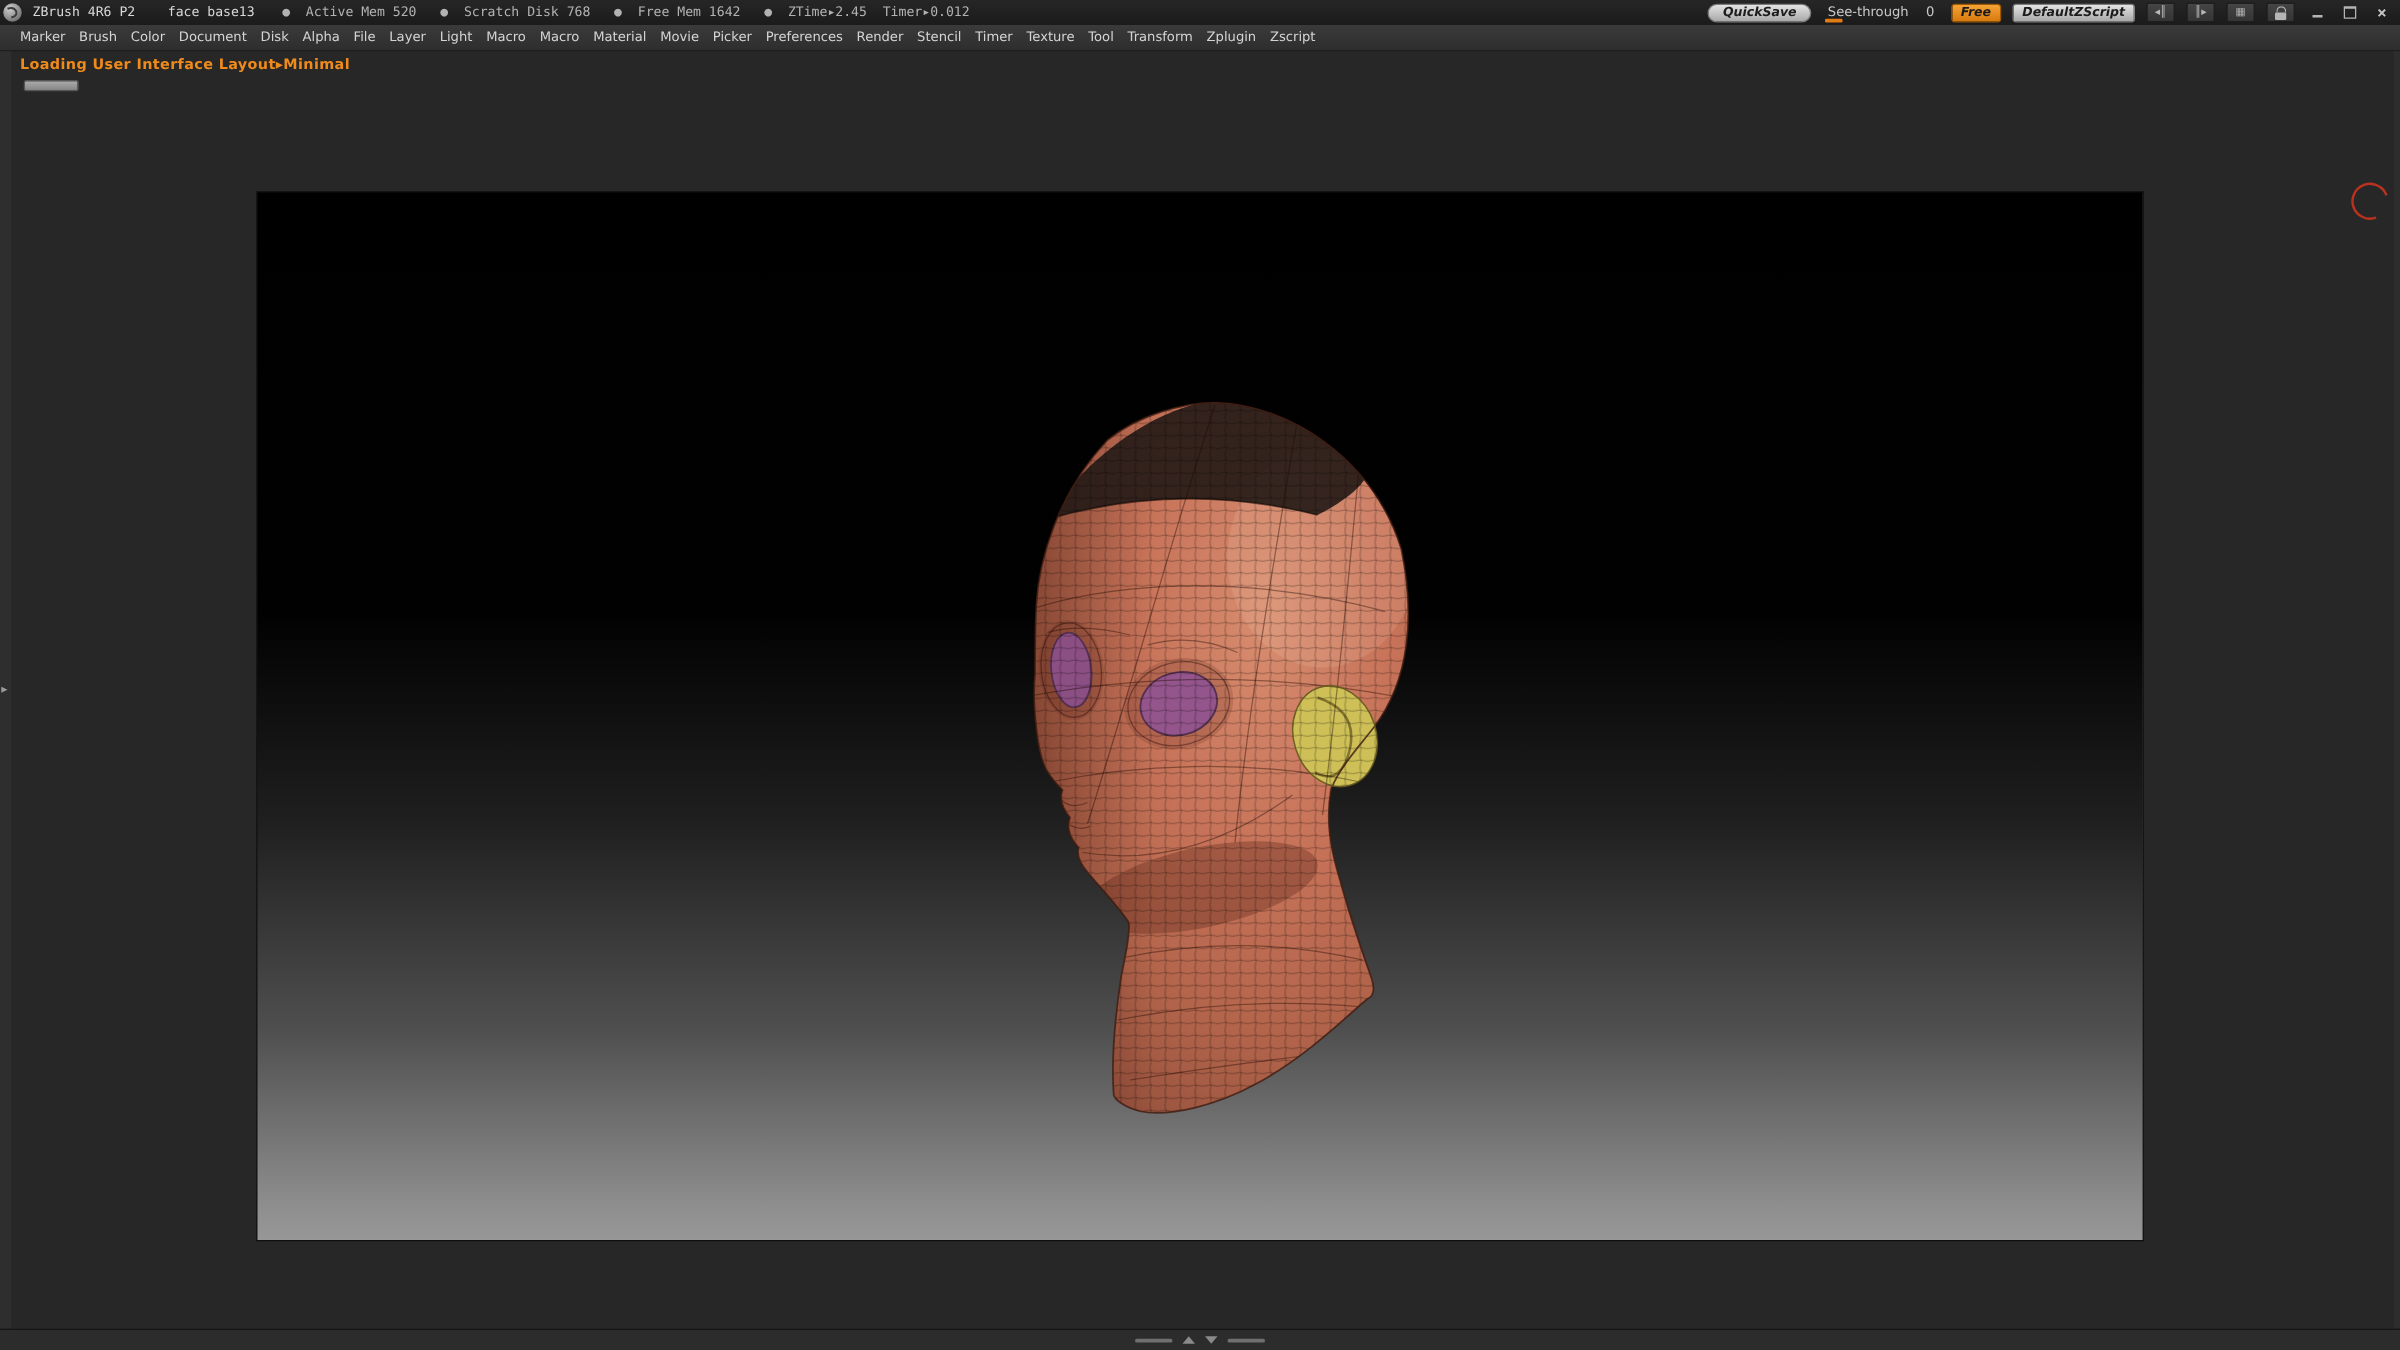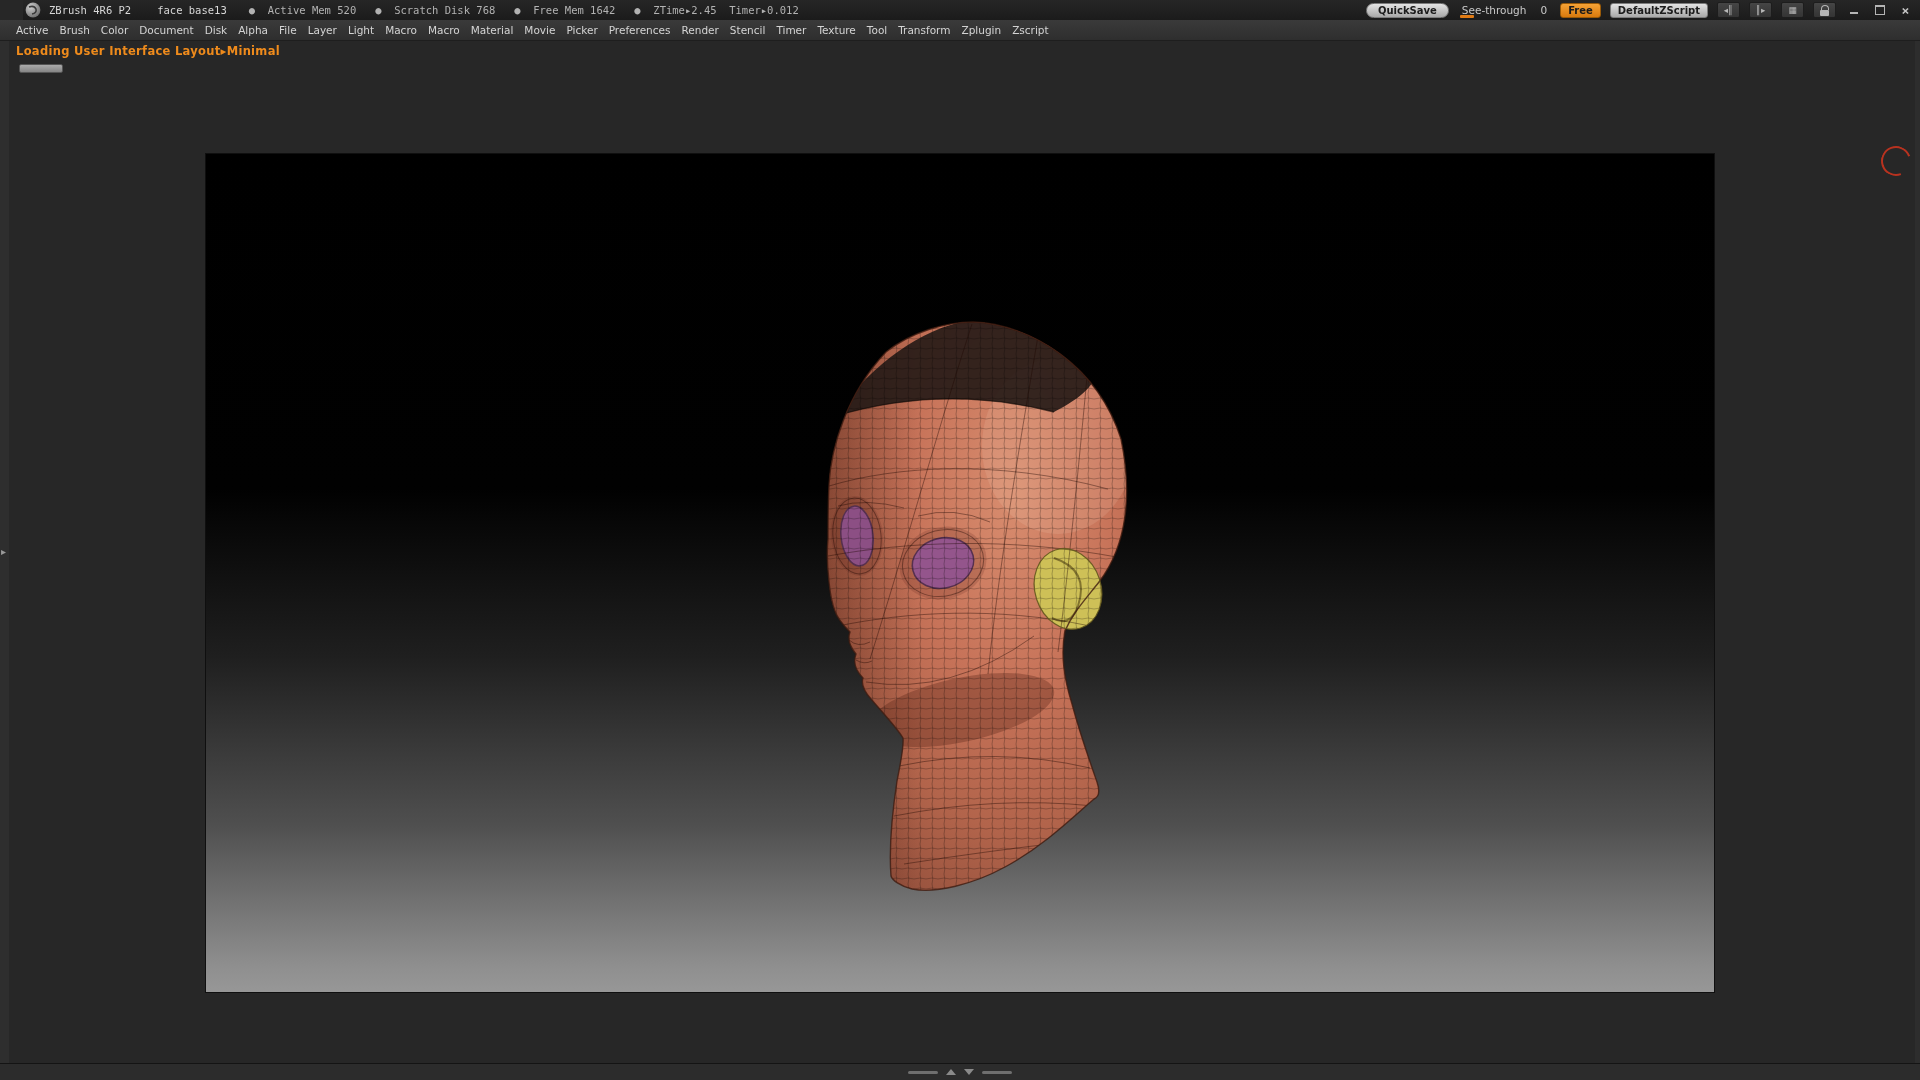--- a/index.html
+++ b/index.html
@@ -9,35 +9,35 @@
     font-family:"DejaVu Sans",sans-serif;
     -webkit-font-smoothing:antialiased;
   }
   
   .title-bar{
     position:absolute;top:0;left:0;right:0;height:20px;
     background:linear-gradient(180deg,#262626,#1b1b1b);
     border-bottom:1px solid #101010;
     display:flex;align-items:center;
     font-family:"DejaVu Sans Mono",monospace;
-    font-size:10.5px;color:#c9c9c9;margin-left:23px;
+    font-size:10.5px;color:#c9c9c9;
   }
   .logo{width:16px;height:16px;margin:0 4px 0 2px;flex:0 0 auto;}
   .app-title{color:#d8d8d8;margin-left:4px;}
   .doc-name{color:#d8d8d8;margin-left:26px;}
   .stats{color:#b2b2b2;margin-left:22px;white-space:pre;}
   .tb-right{
     position:absolute;right:6px;top:0;height:20px;
     display:flex;align-items:center;gap:9px;
   }
   .pill-btn{
     font-family:"DejaVu Sans",sans-serif;font-size:10px;font-weight:bold;color:#1c1c1c;
     background:linear-gradient(180deg,#e3e3e3,#a8a8a8);
     border:1px solid #7c7c7c;border-radius:8px;
-    padding:1px 11px;line-height:11px;cursor:pointer;
+    padding:1px 11px;line-height:11px;cursor:pointer;font-style:italic;
   }
   .pill-btn.square{border-radius:3px;padding:1px 7px;}
   .pill-btn.orange{background:linear-gradient(180deg,#f5a235,#d87a0e);border-color:#9a5a08;}
   .see-through{
     position:relative;display:flex;align-items:flex-end;gap:14px;
     color:#c9c9c9;font-family:"DejaVu Sans",sans-serif;font-size:10.5px;
     padding:0 4px;cursor:pointer;
   }
   .see-through .orange-tick{
     position:absolute;left:2px;bottom:-2px;width:14px;height:3px;
@@ -151,21 +151,21 @@
       <span class="min-bar"></span>
     </span>
     <span class="win-btn">
       <span class="max-box"></span>
     </span>
     <span class="win-btn close-x">×</span>
   </div>
 </div>
 
 <div class="menu-bar">
-    <span class="menu-item">Active</span>
+    <span class="menu-item">Marker</span>
     <span class="menu-item">Brush</span>
     <span class="menu-item">Color</span>
     <span class="menu-item">Document</span>
     <span class="menu-item">Disk</span>
     <span class="menu-item">Alpha</span>
     <span class="menu-item">File</span>
     <span class="menu-item">Layer</span>
     <span class="menu-item">Light</span>
     <span class="menu-item">Macro</span>
     <span class="menu-item">Macro</span>

